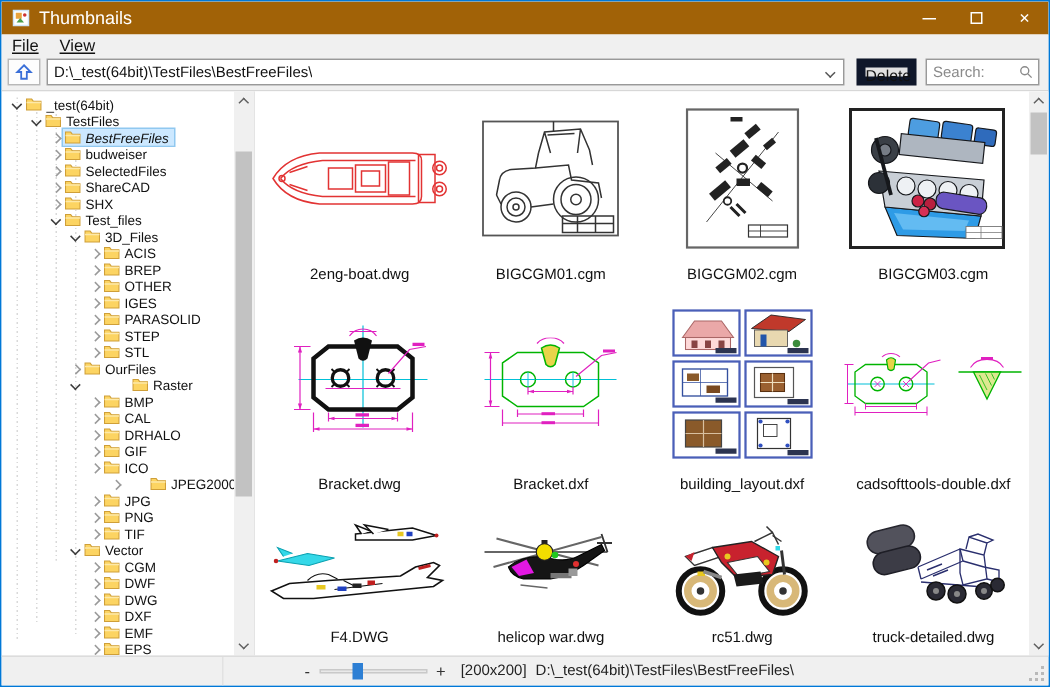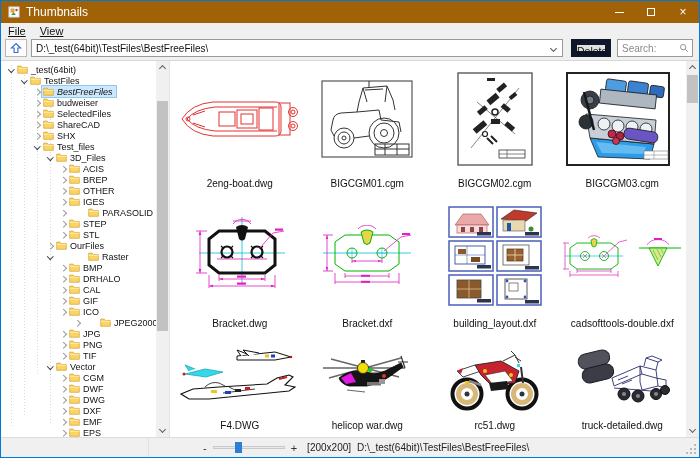--- a/index.html
+++ b/index.html
@@ -257,21 +257,21 @@
           <div class="tree-row" style="padding-left: 57px;">
             <span class="twisty collapsed"></span>
             <span class="node">
               <svg width="11" height="9" viewBox="0 0 16 13">
                 <path d="M1,1.5 L6,1.5 L7.5,3.5 L15,3.5 L15,12 L1,12 Z" fill="#fcd462" stroke="#cf9f38" stroke-width="1"></path>
                 <path d="M1,4.8 L15,4.8" stroke="#fde9a9" stroke-width="1.6"></path>
               </svg>
               <span class="tlabel">IGES</span>
             </span>
           </div>
-          <div class="tree-row" style="padding-left: 57px; justify-content: space-between;">
+          <div class="tree-row" style="padding-left: 57px;">
             <span class="twisty collapsed"></span>
             <span class="node">
               <svg width="11" height="9" viewBox="0 0 16 13">
                 <path d="M1,1.5 L6,1.5 L7.5,3.5 L15,3.5 L15,12 L1,12 Z" fill="#fcd462" stroke="#cf9f38" stroke-width="1"></path>
                 <path d="M1,4.8 L15,4.8" stroke="#fde9a9" stroke-width="1.6"></path>
               </svg>
               <span class="tlabel">PARASOLID</span>
             </span>
           </div>
           <div class="tree-row" style="padding-left: 57px;">
@@ -324,31 +324,31 @@
               <span class="tlabel">BMP</span>
             </span>
           </div>
           <div class="tree-row" style="padding-left: 57px;">
             <span class="twisty collapsed"></span>
             <span class="node">
               <svg width="11" height="9" viewBox="0 0 16 13">
                 <path d="M1,1.5 L6,1.5 L7.5,3.5 L15,3.5 L15,12 L1,12 Z" fill="#fcd462" stroke="#cf9f38" stroke-width="1"></path>
                 <path d="M1,4.8 L15,4.8" stroke="#fde9a9" stroke-width="1.6"></path>
               </svg>
+              <span class="tlabel">CAL</span>
+            </span>
+          </div>
+          <div class="tree-row" style="padding-left: 57px;">
+            <span class="twisty collapsed"></span>
+            <span class="node">
+              <svg width="11" height="9" viewBox="0 0 16 13">
+                <path d="M1,1.5 L6,1.5 L7.5,3.5 L15,3.5 L15,12 L1,12 Z" fill="#fcd462" stroke="#cf9f38" stroke-width="1"></path>
+                <path d="M1,4.8 L15,4.8" stroke="#fde9a9" stroke-width="1.6"></path>
+              </svg>
               <span class="tlabel">DRHALO</span>
-            </span>
-          </div>
-          <div class="tree-row" style="padding-left: 57px;">
-            <span class="twisty collapsed"></span>
-            <span class="node">
-              <svg width="11" height="9" viewBox="0 0 16 13">
-                <path d="M1,1.5 L6,1.5 L7.5,3.5 L15,3.5 L15,12 L1,12 Z" fill="#fcd462" stroke="#cf9f38" stroke-width="1"></path>
-                <path d="M1,4.8 L15,4.8" stroke="#fde9a9" stroke-width="1.6"></path>
-              </svg>
-              <span class="tlabel">CAL</span>
             </span>
           </div>
           <div class="tree-row" style="padding-left: 57px;">
             <span class="twisty collapsed"></span>
             <span class="node">
               <svg width="11" height="9" viewBox="0 0 16 13">
                 <path d="M1,1.5 L6,1.5 L7.5,3.5 L15,3.5 L15,12 L1,12 Z" fill="#fcd462" stroke="#cf9f38" stroke-width="1"></path>
                 <path d="M1,4.8 L15,4.8" stroke="#fde9a9" stroke-width="1.6"></path>
               </svg>
               <span class="tlabel">GIF</span>

